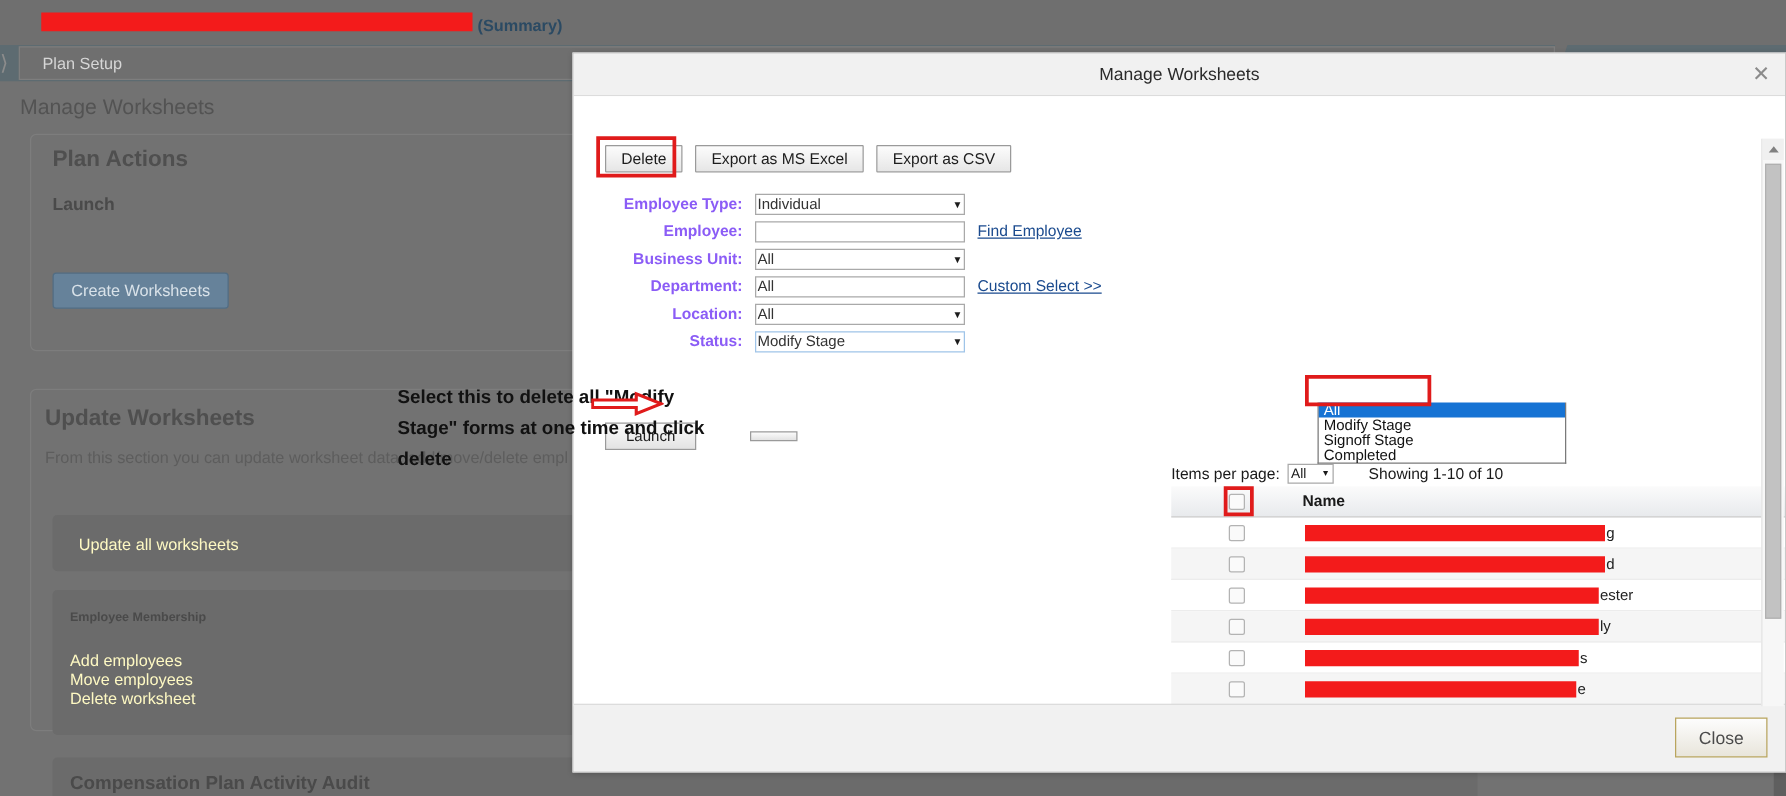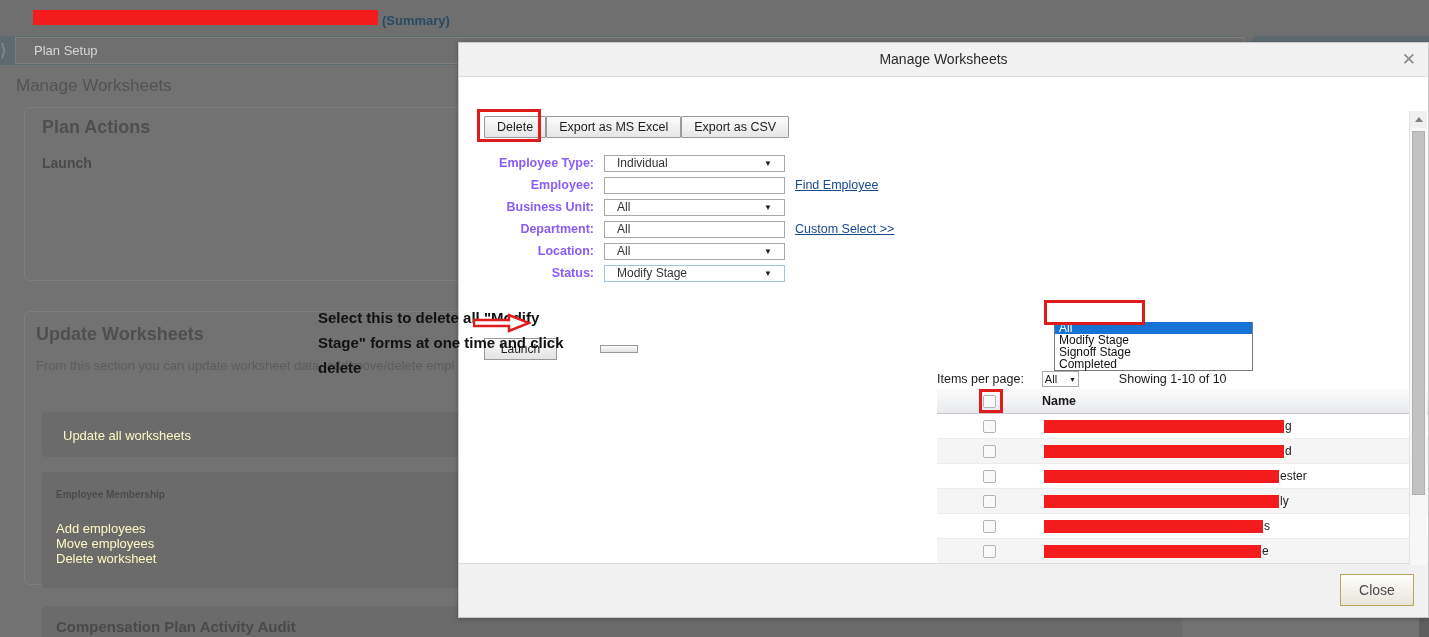--- a/index.html
+++ b/index.html
@@ -58,54 +58,54 @@
 
   #modal-titlebar{position:relative;height:33px;background:#f1f1f1;border-bottom:1px solid #dcdcdc;}
   #modal-title{position:absolute;left:0;right:0;top:0;height:33px;line-height:33px;
                text-align:center;font-size:14px;color:#2a2a2a;}
   #modal-close{position:absolute;right:12px;top:0;height:33px;line-height:33px;
                font-size:17px;color:#8b8b8b;cursor:pointer;}
 
   #modal-body{position:relative;height:488px;background:#fff;overflow:hidden;}
 
   
-  .tb-wrap{position:absolute;left:25px;top:39px;display:flex;align-items:center;}
+  .tb-wrap{position:absolute;left:25px;top:39px;display:flex;align-items:center;gap:10px;}
   .btn-grey{background:linear-gradient(#fcfcfc,#e6e6e6);border:1px solid #9a9a9a;
             font-size:12.5px;color:#1d1d1d;padding:3px 12px;border-radius:1px;
             font-family:"Liberation Sans",sans-serif;cursor:pointer;}
   #delete-hl{position:absolute;left:18px;top:32px;width:64px;height:33px;
              border:3px solid #e01b1b;box-sizing:border-box;z-index:5;pointer-events:none;}
 
   
   #form{position:absolute;left:25px;top:75px;}
   .frow{display:flex;align-items:center;height:22px;margin-bottom:0px;}
   .flabel{width:110px;text-align:right;padding-right:10px;font-size:12.5px;font-weight:bold;color:#8b5cf6;}
-  .fctl{width:181px;height:17px;border:1px solid #a9a9a9;background:#fff;box-sizing:border-box;
-        font-size:12px;color:#333;padding:0 12px;position:relative;display:flex;align-items:center;
+  .fctl{width:168px;height:17px;border:1px solid #a9a9a9;background:#fff;box-sizing:border-box;
+        font-size:12px;color:#333;padding:0 1px;position:relative;display:flex;align-items:center;
         font-family:"Liberation Sans",sans-serif;}
   .fctl .cap{flex:1;overflow:hidden;white-space:nowrap;}
   .fctl .caret{font-size:8px;color:#1b1b1b;margin-left:4px;}
   .flink{margin-left:10px;font-size:12.5px;color:#1a4a8e;text-decoration:underline;cursor:pointer;}
 
   #status-row .fctl{border-color:#9fc4e8;}
   #status-hl{position:absolute;left:585px;top:223px;width:101px;height:25px;
              border:3px solid #e01b1b;box-sizing:border-box;z-index:14;pointer-events:none;}
 
   #status-options{position:absolute;left:595px;top:245px;width:199px;
                   border:1px solid #7a7a7a;border-top:none;background:#fff;z-index:12;
                   box-sizing:border-box;}
   #status-options .opt{font-size:12px;color:#111;padding:0 4px;line-height:12px;height:12px;}
   #status-options .opt.sel{background:#1673d4;color:#fff;}
 
   #btn-row{position:absolute;left:25px;top:261px;display:flex;gap:43px;align-items:center;}
   .btn-wide{width:73px;text-align:center;background:linear-gradient(#fbfbfb,#e3e3e3);
             border:1px solid #9a9a9a;font-size:12px;padding:3px 0;color:#1d1d1d;cursor:pointer;
             font-family:"Liberation Sans",sans-serif;}
 
-  #ipp{position:absolute;left:478px;top:294px;display:flex;align-items:center;gap:18px;font-size:12.5px;color:#1a1a1a;}
+  #ipp{position:absolute;left:478px;top:294px;display:flex;align-items:center;gap:6px;font-size:12.5px;color:#1a1a1a;}
   #ipp .sel{width:37px;height:16px;border:1px solid #a9a9a9;background:#fff;display:flex;
             align-items:center;justify-content:space-between;padding:0 2px;box-sizing:border-box;font-size:11px;}
   #ipp .showing{margin-left:22px;color:#1a1a1a;}
 
   
   #wtable{position:absolute;left:478px;top:312px;width:903px;}
   .thead{height:24px;background:linear-gradient(#fbfbfb,#e8eaed);border-bottom:1px solid #c7c7c7;
          display:flex;align-items:center;}
   .trow{height:24px;display:flex;align-items:center;border-bottom:1px solid #ececec;}
   .trow.alt{background:#f5f5f5;}
@@ -151,20 +151,21 @@
   <div class="bg-tab">
     <span>Plan Setup</span>
   </div>
   <div class="bg-tab-nub"></div>
 
   <div class="bg-h1">Manage Worksheets</div>
 
   <div class="bg-card" id="bg-card-plan"></div>
   <div class="bg-card-h" style="left:42px;top:117px;">Plan Actions</div>
   <div class="bg-sub-h" style="left:42px;top:155px;">Launch</div>
+  <div class="bg-btn-blue" style="left:42px;top:218px;">Create Worksheets</div>
 
   <div class="bg-card" id="bg-card-update"></div>
   <div class="bg-card-h" style="left:36px;top:324px;">Update Worksheets</div>
   <div class="bg-p" style="left:36px;top:358px;width:430px;white-space:nowrap;overflow:hidden;">From this section you can update worksheet data, add/move/delete empl</div>
   <div class="bg-inner" style="left:42px;top:412px;width:1140px;height:45px;"></div>
   <a class="bg-link" style="position:absolute;left:63px;top:428px;">Update all worksheets</a>
 
   <div class="bg-inner" style="left:42px;top:472px;width:1140px;height:116px;"></div>
   <div class="bg-sub-h" style="left:56px;top:489px;font-size:10px;">Employee Membership</div>
   <a class="bg-link" style="position:absolute;left:56px;top:521px;">Add employees</a>

